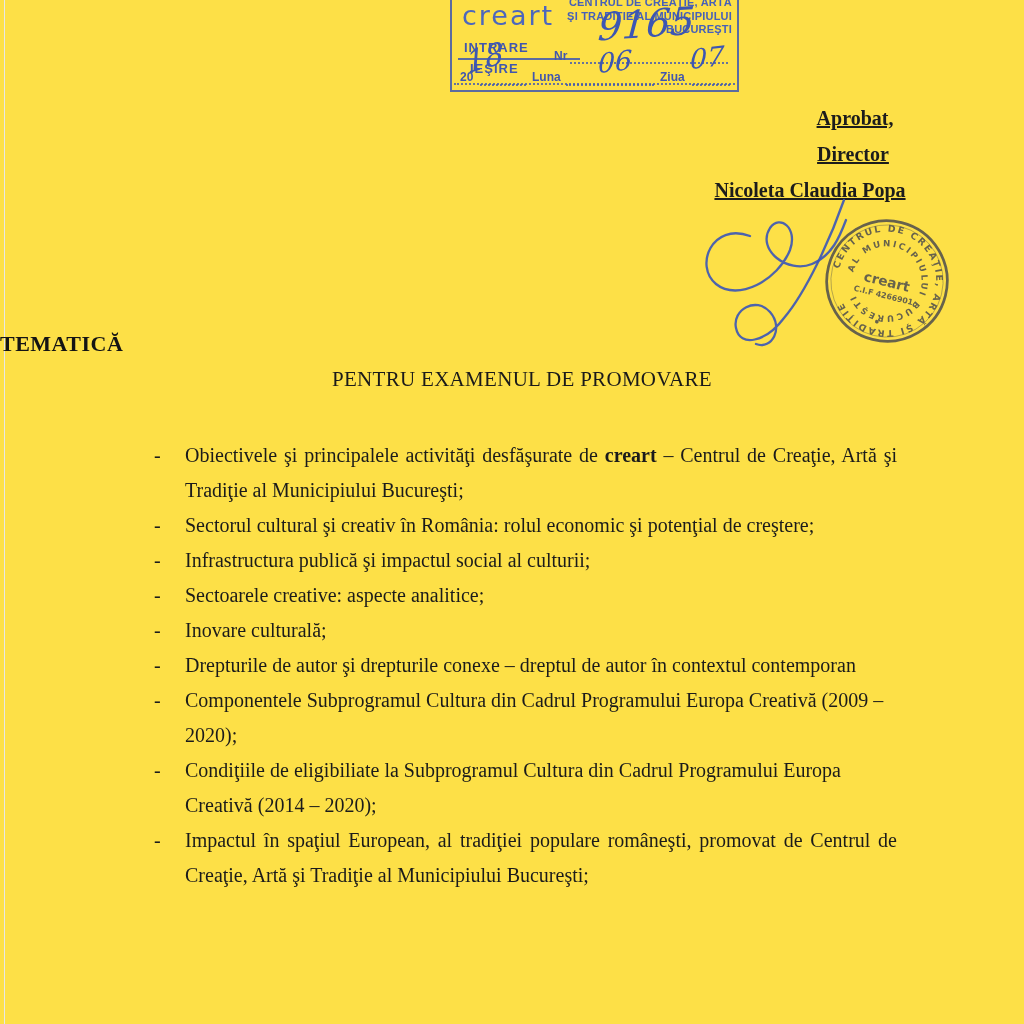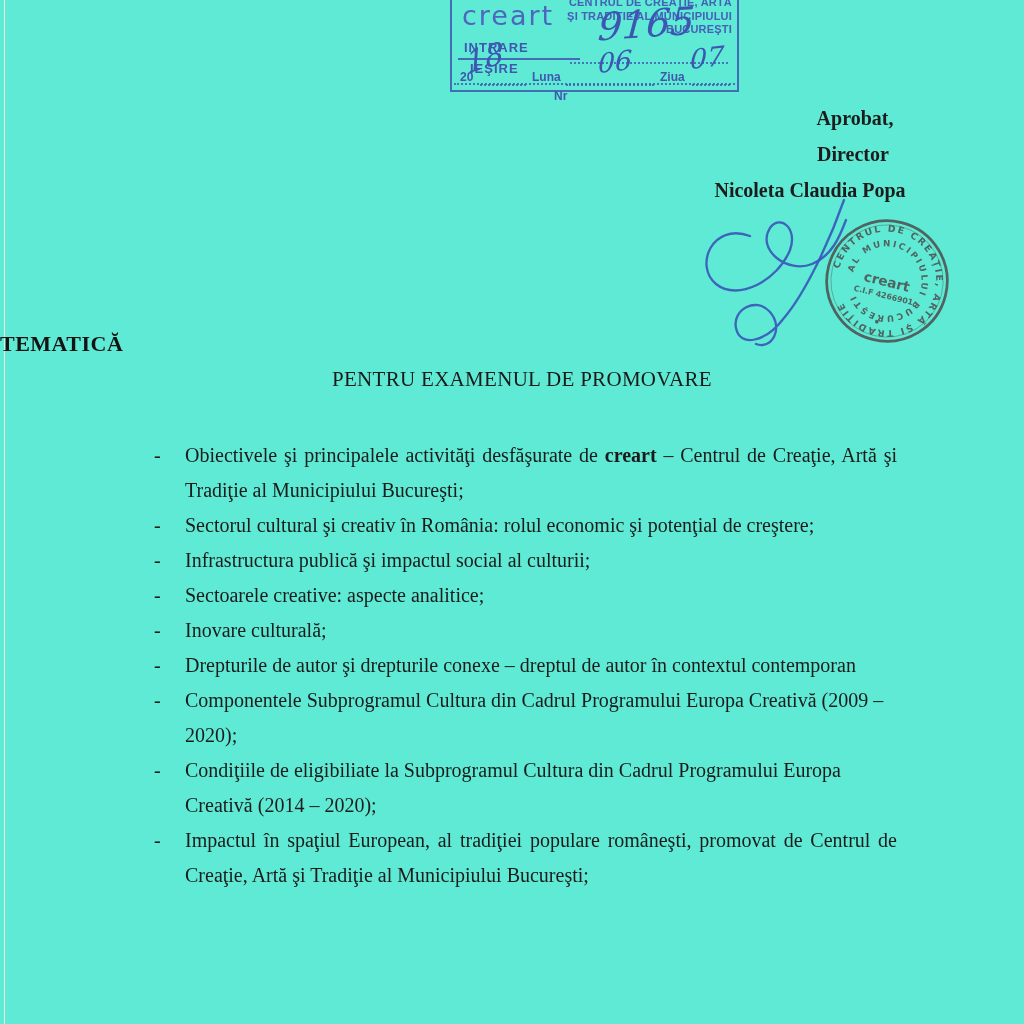--- a/index.html
+++ b/index.html
@@ -1,51 +1,51 @@
 <!DOCTYPE html>
 <html><head>
 <meta charset="utf-8">
 <style>
   html,body{margin:0;padding:0;background:#ffffff;}
   .page{
     position:relative;width:1024px;height:1024px;overflow:hidden;
-    background:#5eead4;
+    background:#fde047;
     font-family:"Liberation Serif","DejaVu Serif",serif;
     color:#1c1c1c;
   }
   .scan-edge{position:absolute;left:4px;top:0;width:1px;height:1024px;background:#e7e7e6;}
 
   
   .entry-stamp{
     position:absolute;left:450px;top:-6px;width:285px;height:96px;
     border:2px solid rgba(64,87,176,.85);border-top:none;
     color:#4156ae;font-family:"Liberation Sans","DejaVu Sans",sans-serif;
   }
   .es-logo{position:absolute;left:10px;top:6px;font-size:27px;font-weight:500;
     letter-spacing:2px;color:#4c67bd;font-family:"DejaVu Sans",sans-serif;}
   .es-org{position:absolute;right:5px;top:2px;width:185px;text-align:right;
     font-size:11px;font-weight:bold;line-height:13.5px;letter-spacing:.2px;color:#4660b8;}
   .es-intrare{position:absolute;left:12px;top:46px;font-size:13px;font-weight:bold;letter-spacing:1px;}
   .es-rule{position:absolute;left:6px;top:64px;width:122px;height:0;border-top:2px solid rgba(64,87,176,.85);}
   .es-iesire{position:absolute;left:18px;top:67px;font-size:13px;font-weight:bold;letter-spacing:1px;}
-  .es-nr{position:absolute;left:102px;top:55px;font-size:12px;font-weight:bold;margin-top:40px;}
+  .es-nr{position:absolute;left:102px;top:55px;font-size:12px;font-weight:bold;}
   .dots{border-bottom:2px dotted rgba(64,87,176,.8);position:absolute;height:0;}
   .es-nr-dots{left:118px;top:68px;width:158px;}
   .es-row-label{position:absolute;top:76px;font-size:12px;font-weight:bold;}
   .es-l20{left:8px;} .es-luna{left:80px;} .es-ziua{left:208px;}
   .es-d1{left:28px;top:90px;width:46px;} .es-d2{left:114px;top:90px;width:88px;} .es-d3{left:240px;top:90px;width:38px;}
   .es-bottom-dots{left:2px;bottom:5px;right:2px;border-bottom:2px dotted rgba(64,87,176,.8);position:absolute;}
   .hand{position:absolute;color:#3d56b2;font-family:"DejaVu Serif",serif;font-style:italic;}
   .hand-nr{left:146px;top:8px;font-size:38px;transform:rotate(-4deg) skewX(-8deg);}
   .hand-year{left:14px;top:46px;font-size:30px;transform:rotate(-16deg) skewX(-10deg);}
   .hand-luna{left:146px;top:52px;font-size:27px;transform:rotate(-6deg) skewX(-8deg);}
   .hand-ziua{left:238px;top:48px;font-size:27px;transform:rotate(-6deg) skewX(-8deg);}
 
   
-  .ap-line{position:absolute;font-weight:bold;font-size:20px;text-align:center;}
+  .ap-line{position:absolute;font-weight:bold;font-size:20px;text-align:center;text-decoration:underline;}
   .ap-1{left:750px;top:107px;width:210px;}
   .ap-2{left:748px;top:143px;width:210px;}
   .ap-3{left:660px;top:179px;width:300px;}
 
   
   .round-stamp{position:absolute;left:814px;top:208px;width:146px;height:146px;color:#4d4d4d;opacity:.85;}
   .round-stamp text{fill:#4d4d4d;font-family:"DejaVu Sans",sans-serif;font-weight:bold;}
   .signature{position:absolute;left:692px;top:192px;width:212px;height:172px;}
   .signature path{stroke:#3a55b8;stroke-width:2.3;fill:none;stroke-linecap:round;opacity:.9;}
 

